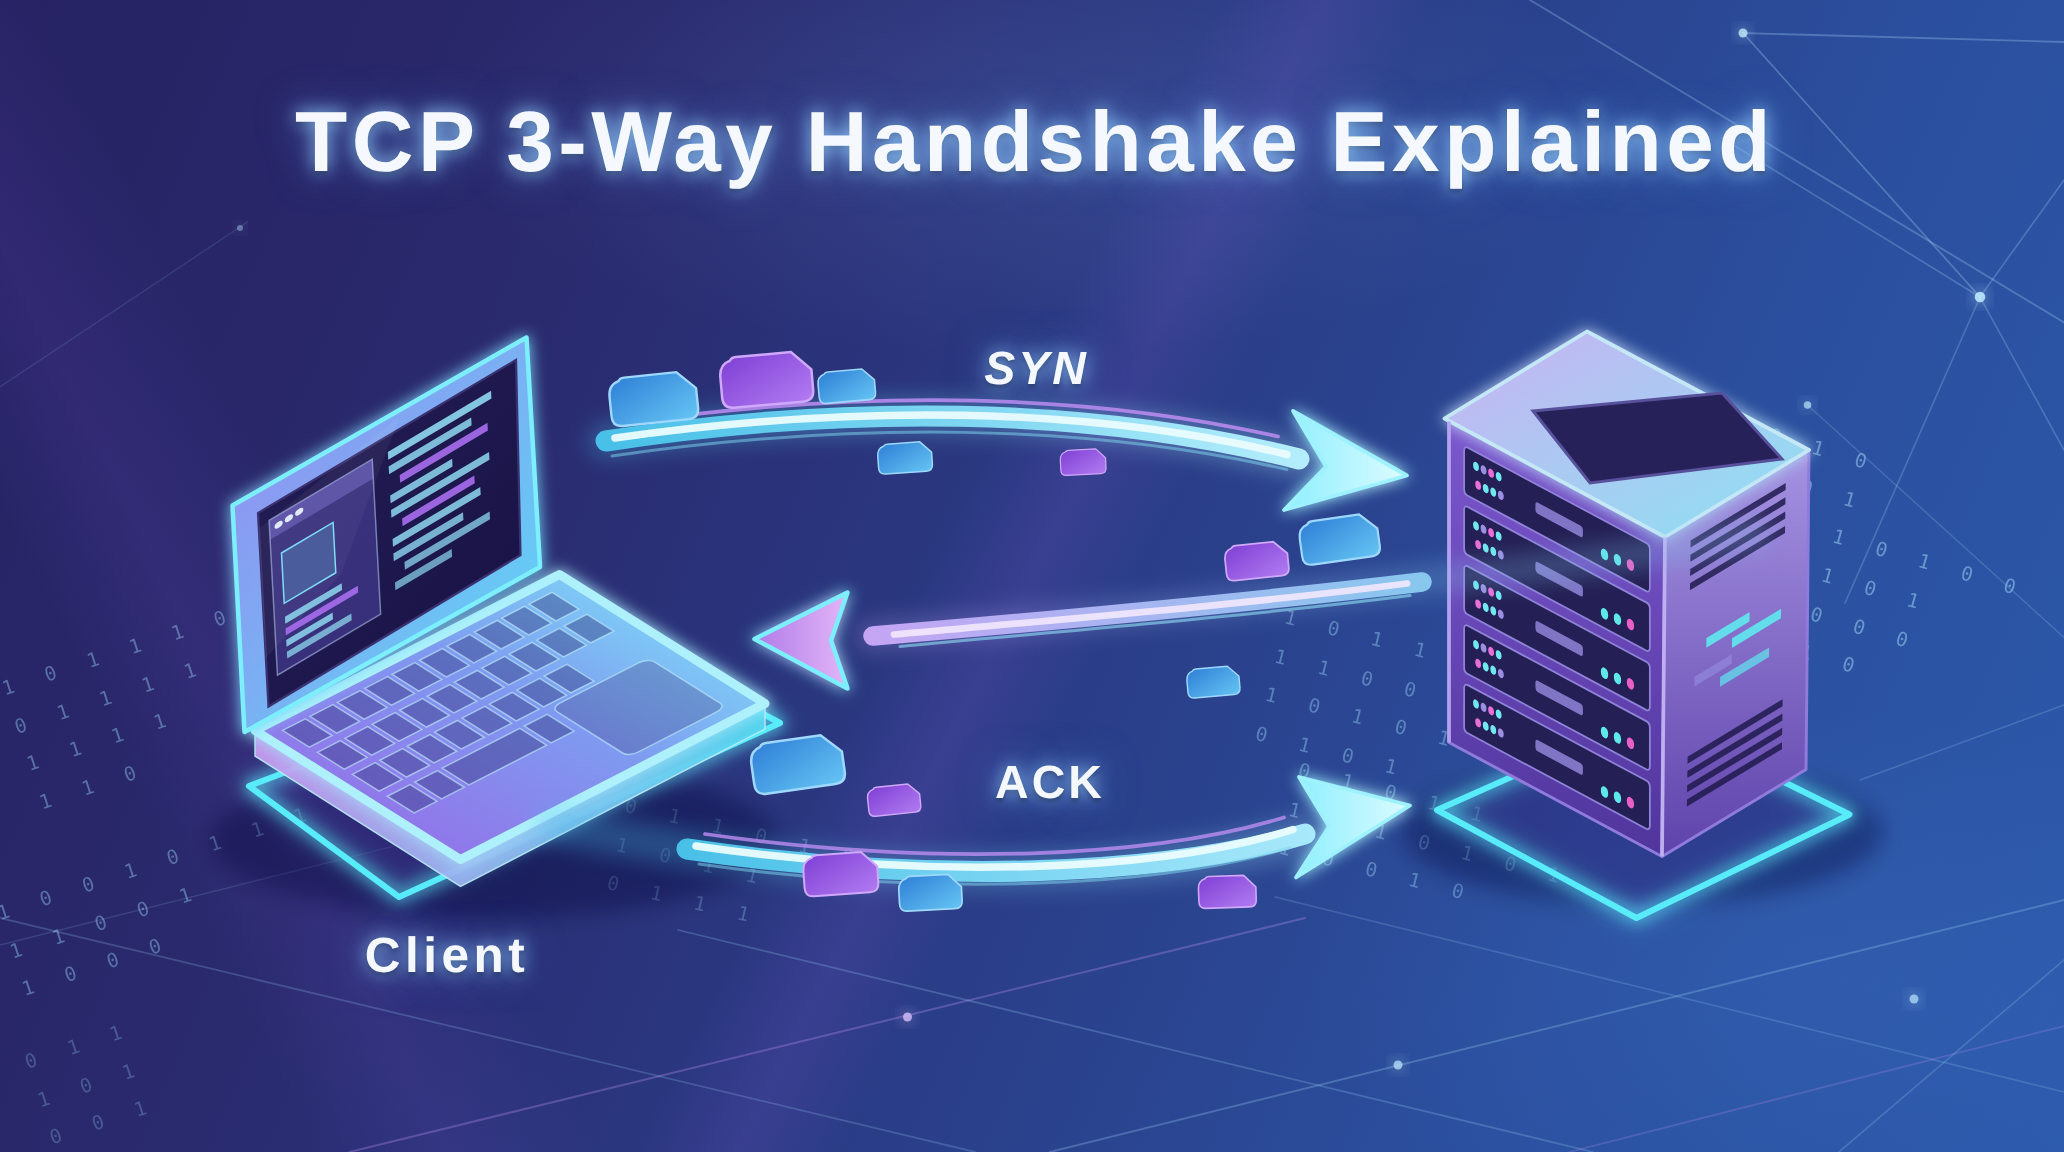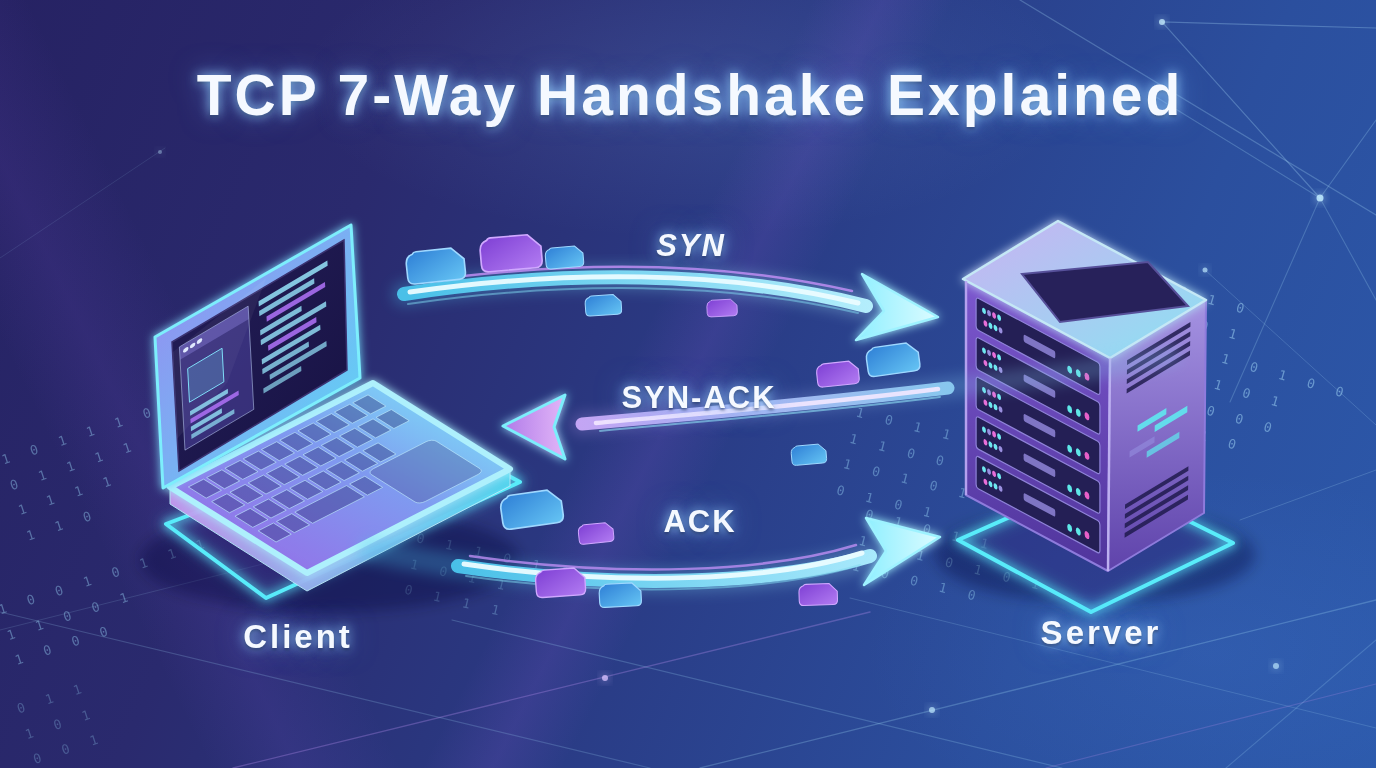--- a/index.html
+++ b/index.html
@@ -321,19 +321,17 @@
       <use href="#pkt" transform="translate(864,348) rotate(-8) scale(0.9)" fill="url(#gpBlue)" stroke="#9fd8ff"></use>
       <use href="#pkt" transform="translate(790,446) rotate(-5) scale(0.6)" fill="url(#gpBlue)" stroke="#9fd8ff"></use>
       <use href="#pkt" transform="translate(498,496) rotate(-8) scale(1.05)" fill="url(#gpBlue)" stroke="#9fd8ff"></use>
       <use href="#pkt" transform="translate(577,525) rotate(-6) scale(0.6)" fill="url(#gpPurple)" stroke="#d0a8ff"></use>
       <use href="#pkt" transform="translate(534,570) rotate(-4) scale(0.85)" fill="url(#gpPurple)" stroke="#d0a8ff"></use>
       <use href="#pkt" transform="translate(598,584) rotate(-3) scale(0.72)" fill="url(#gpBlue)" stroke="#9fd8ff"></use>
       <use href="#pkt" transform="translate(798,584) rotate(-2) scale(0.66)" fill="url(#gpPurple)" stroke="#d0a8ff"></use>
     </g>
   </svg>
 
-  <div class="lbl title" style="left:690px;top:62px;">TCP 7-Way Handshake Explained</div>
+  <div class="lbl title" style="left:690px;top:62px;">TCP 3-Way Handshake Explained</div>
   <div class="lbl msg" style="left:691px;top:228px;font-style:italic;">SYN</div>
-  <div class="lbl msg" style="left:699px;top:380px;">SYN-ACK</div>
   <div class="lbl msg" style="left:700px;top:504px;">ACK</div>
   <div class="lbl node" style="left:298px;top:618px;">Client</div>
-  <div class="lbl node" style="left:1101px;top:614px;">Server</div>
 </div>
 
 </body></html>

